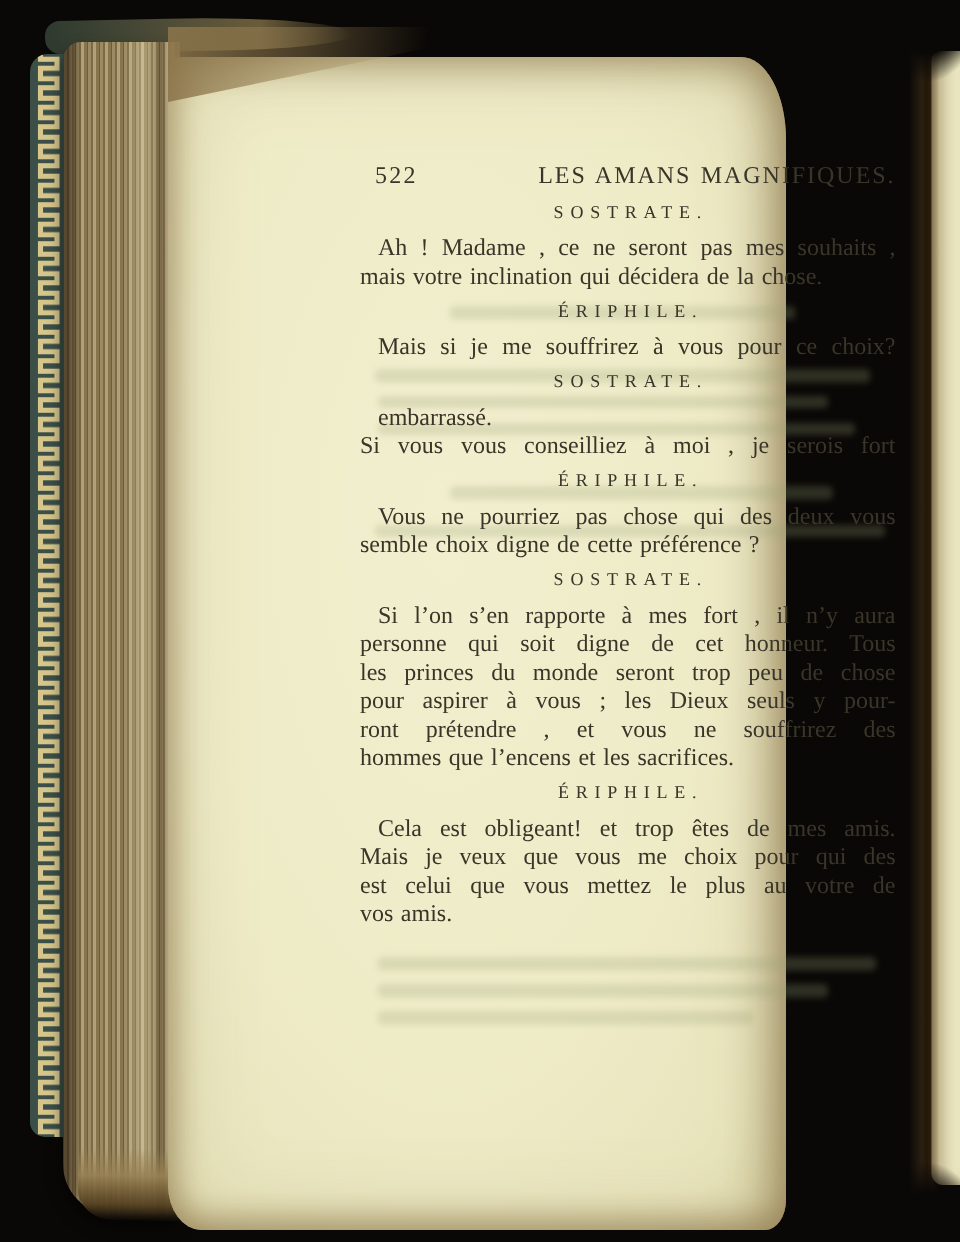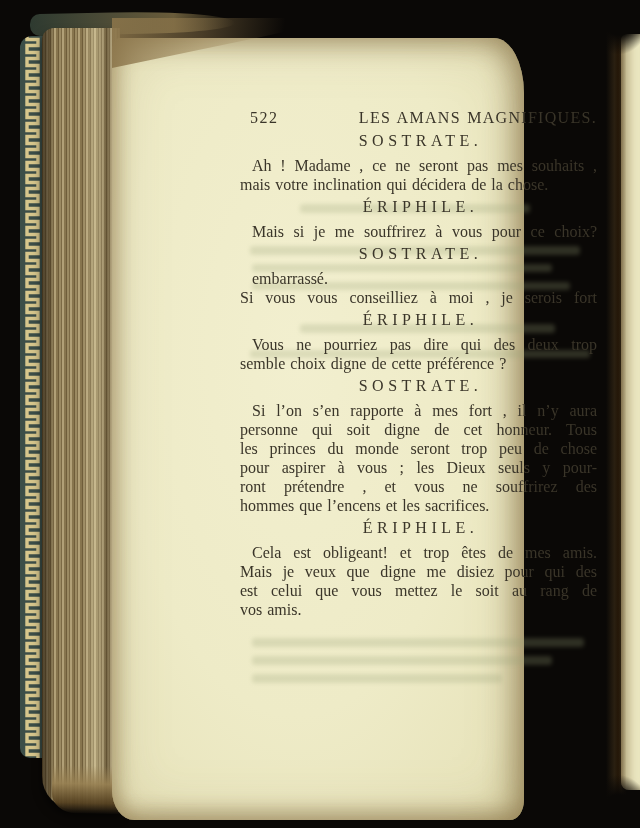--- a/index.html
+++ b/index.html
@@ -75,21 +75,21 @@
   }
   
   .text-block{
     position:absolute;left:128px;top:70px;width:357px;
     color:#3a3529;font-size:16px;line-height:19px;word-spacing:1px;
   }
   .running-head{position:relative;height:20px;margin-bottom:6px;}
   .folio{position:absolute;left:10px;top:0;letter-spacing:1.5px;}
   .rh-title{text-align:right;letter-spacing:1.3px;}
   .speaker{
-    text-align:center;font-size:16px;line-height:14px;
+    text-align:center;font-size:12px;line-height:14px;
     letter-spacing:4.5px;padding-left:4px;margin:6px 0 8px;
   }
   .para{text-align:justify;}
   .line{text-align:justify;text-align-last:justify;}
   .line.final{text-align-last:left;}
   .para .line:first-child{text-indent:12px;}
 </style>
 </head>
 <body>
 
@@ -150,43 +150,43 @@
         <div class="speaker">SOSTRATE.</div>
         <div class="para">
           <div class="line final">embarrassé.</div>
           <div class="line">Si vous vous conseilliez à moi , je serois fort</div>
         </div>
       </section>
 
       <section class="speech">
         <div class="speaker">ÉRIPHILE.</div>
         <div class="para">
-          <div class="line">Vous ne pourriez pas dire qui des deux trop</div>
+          <div class="line">Vous ne pourriez pas chose qui des deux vous</div>
           <div class="line final">semble choix digne de cette préférence ?</div>
         </div>
       </section>
 
       <section class="speech">
         <div class="speaker">SOSTRATE.</div>
         <div class="para">
           <div class="line">Si l’on s’en rapporte à mes fort , il n’y aura</div>
           <div class="line">personne qui soit digne de cet honneur. Tous</div>
           <div class="line">les princes du monde seront trop peu de chose</div>
           <div class="line">pour aspirer à vous ; les Dieux seuls y pour-</div>
           <div class="line">ront prétendre , et vous ne souffrirez des</div>
           <div class="line final">hommes que l’encens et les sacrifices.</div>
         </div>
       </section>
 
       <section class="speech">
         <div class="speaker">ÉRIPHILE.</div>
         <div class="para">
           <div class="line">Cela est obligeant! et trop êtes de mes amis.</div>
-          <div class="line">Mais je veux que digne me disiez pour qui des</div>
-          <div class="line">est celui que vous mettez le soit au rang de</div>
+          <div class="line">Mais je veux que vous me choix pour qui des</div>
+          <div class="line">est celui que vous mettez le plus au votre de</div>
           <div class="line final">vos amis.</div>
         </div>
       </section>
 
     </div>
   </div>
 
   <div class="top-edge"></div>
   <div class="facing"></div>
   <div class="gutter"></div>

